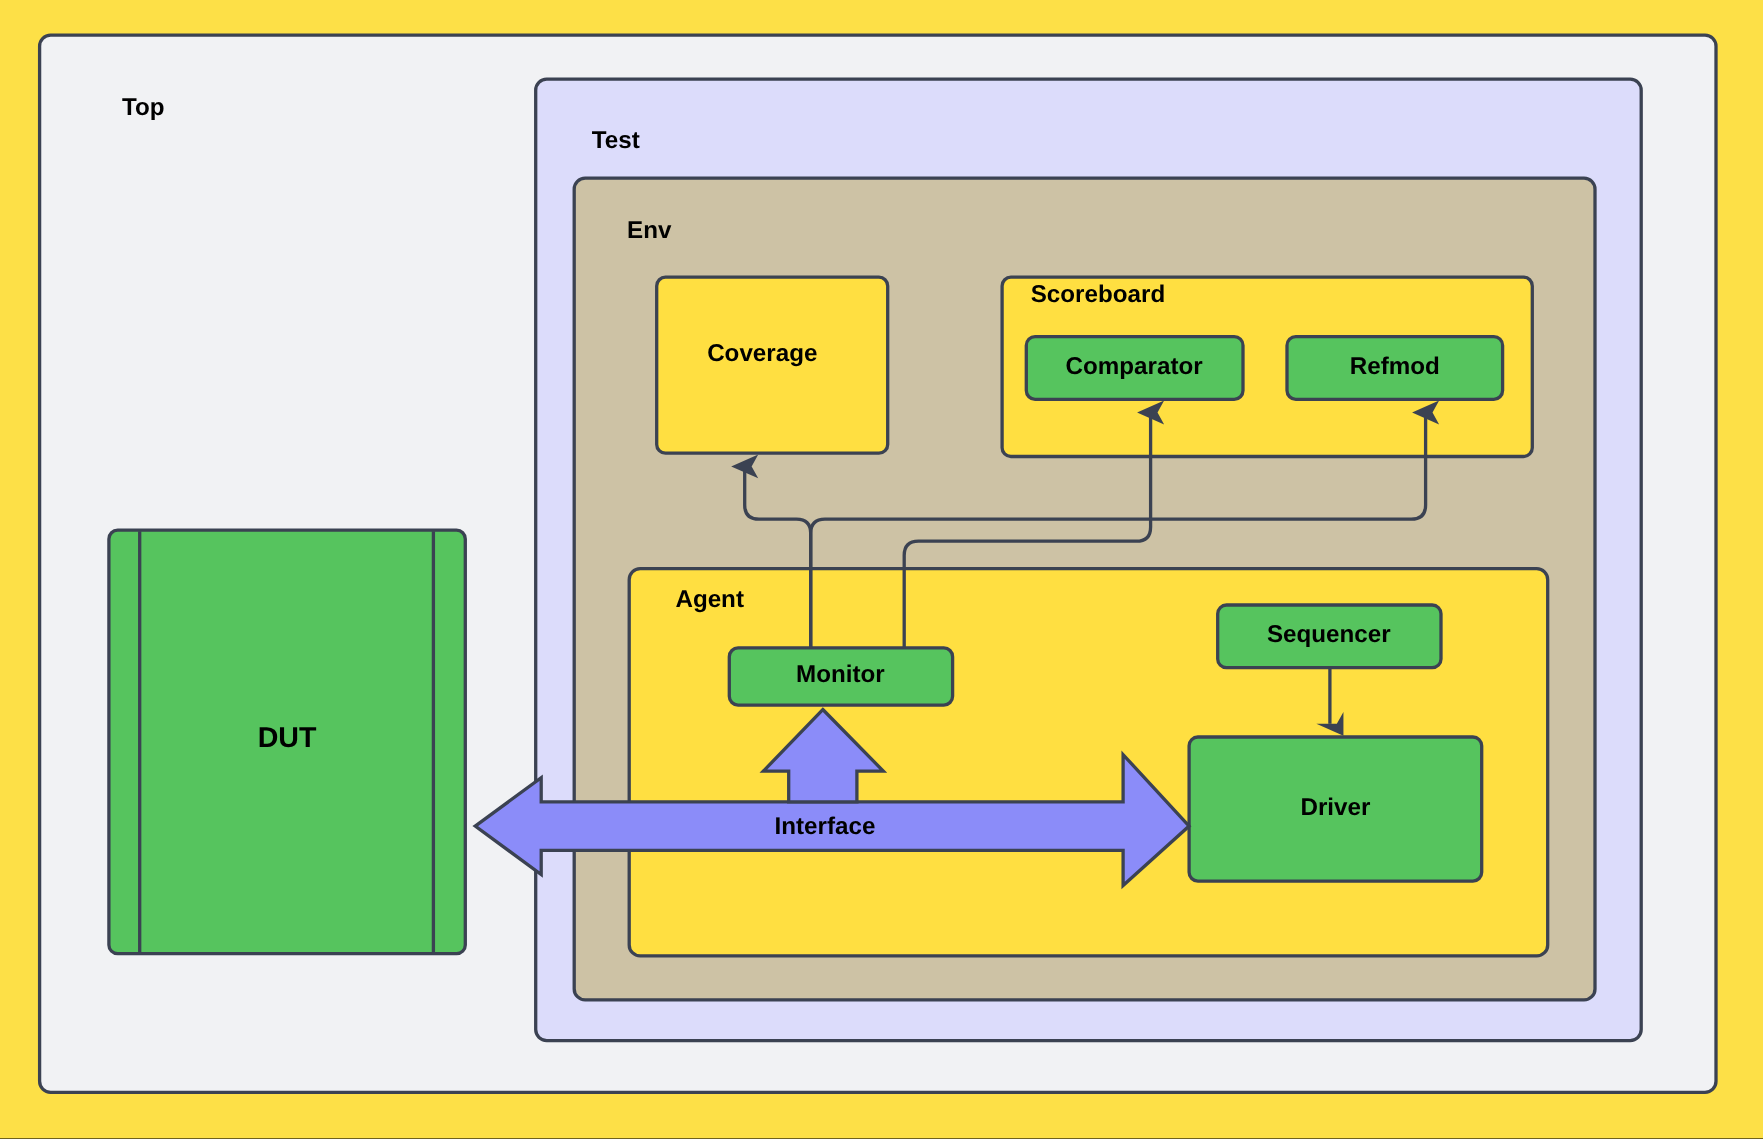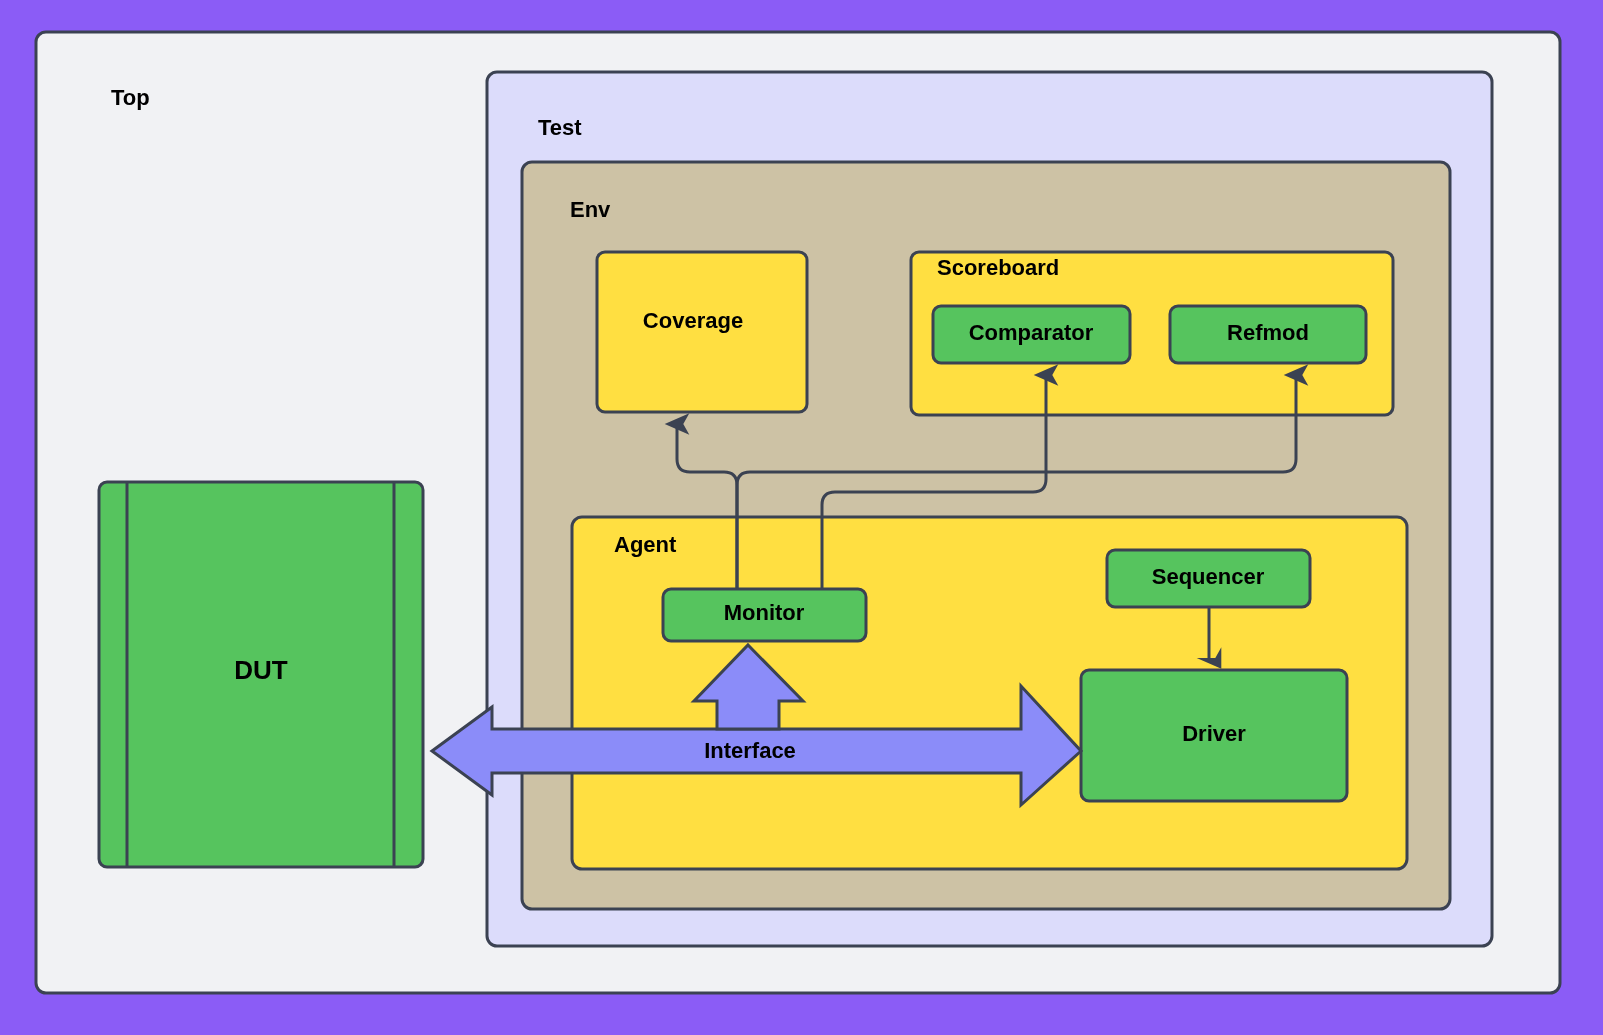--- a/index.html
+++ b/index.html
@@ -11,21 +11,21 @@
   body {
     width: 1603px;
     height: 1035px;
     overflow: hidden;
     font-family: "Liberation Sans", sans-serif;
   }
   #diagram-root {
     position: relative;
     width: 1603px;
     height: 1035px;
-    background: #8b5cf6;
+    background: #fde047;
   }
   svg#diagram {
     display: block;
     width: 1603px;
     height: 1035px;
   }
   .box-label {
     font-family: "Liberation Sans", sans-serif;
     font-weight: bold;
     fill: #000000;

